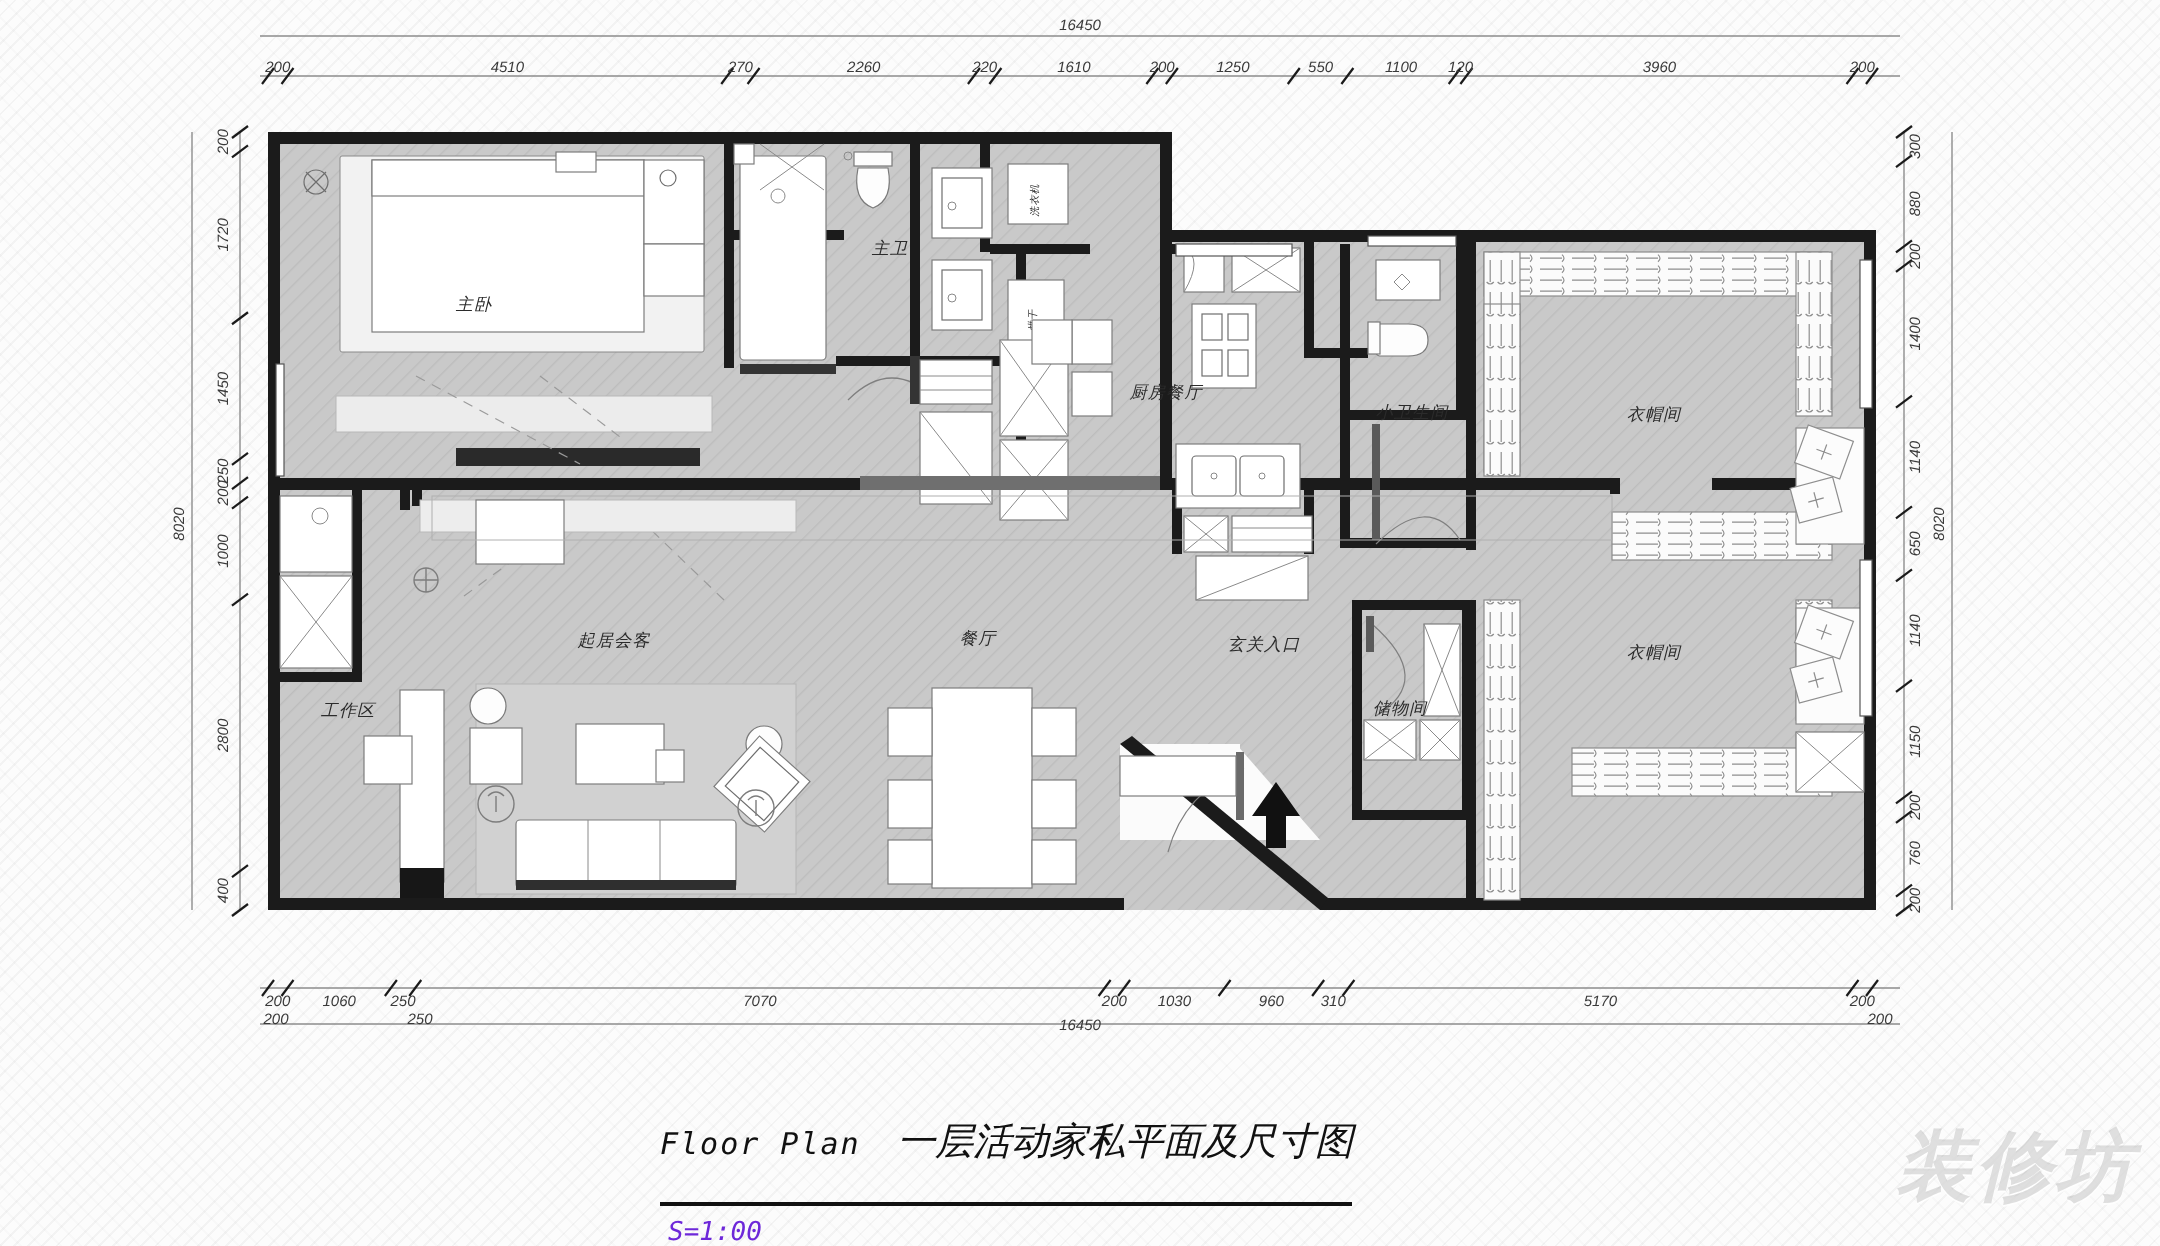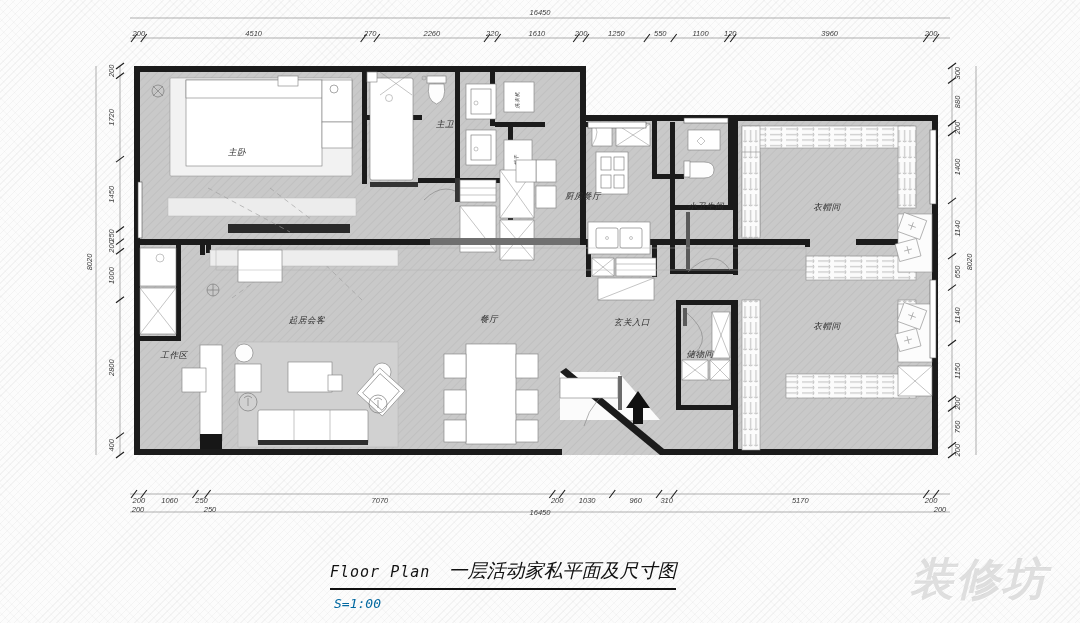--- a/index.html
+++ b/index.html
@@ -33,30 +33,30 @@
   .furnlt{fill:#f2f2f2;stroke:#8a8a8a;stroke-width:.5;}
   .white{fill:#ffffff;stroke:#7d7d7d;stroke-width:.6;}
   .swing{fill:none;stroke:#7f7f7f;stroke-width:.6;}
 
   #title{
     position:absolute;left:330px;top:558px;width:420px;
   }
   #title .line1{
     font-family:"DejaVu Serif","Liberation Serif",serif;
     font-size:19px;color:#111;white-space:nowrap;
-    border-bottom:2px solid #111;padding-bottom:4px;display:inline-block;
+    border-bottom:2px solid #111;padding-bottom:17px;display:inline-block;
   }
   #title .line1 .en{font-family:"DejaVu Sans Mono","Liberation Mono",monospace;font-size:15px;letter-spacing:1px;}
   #title .scale{
     font-family:"DejaVu Sans Mono","Liberation Mono",monospace;
-    font-size:13px;color:#0369a1;margin-top:6px;margin-left:4px;
+    font-size:13px;color:#6d28d9;margin-top:6px;margin-left:4px;
   }
   #watermark{
-    position:absolute;right:32px;bottom:14px;
-    font-family:"DejaVu Sans",sans-serif;font-size:44px;font-weight:bold;
+    position:absolute;right:12px;bottom:14px;
+    font-family:"DejaVu Sans",sans-serif;font-size:38px;font-weight:bold;
     color:rgba(150,150,150,.30);letter-spacing:2px;
     text-shadow:0 1px 0 rgba(255,255,255,.8);
     user-select:none;
   }
 </style>
 </head>
 <body>
 
 <div id="paper"></div>
 

